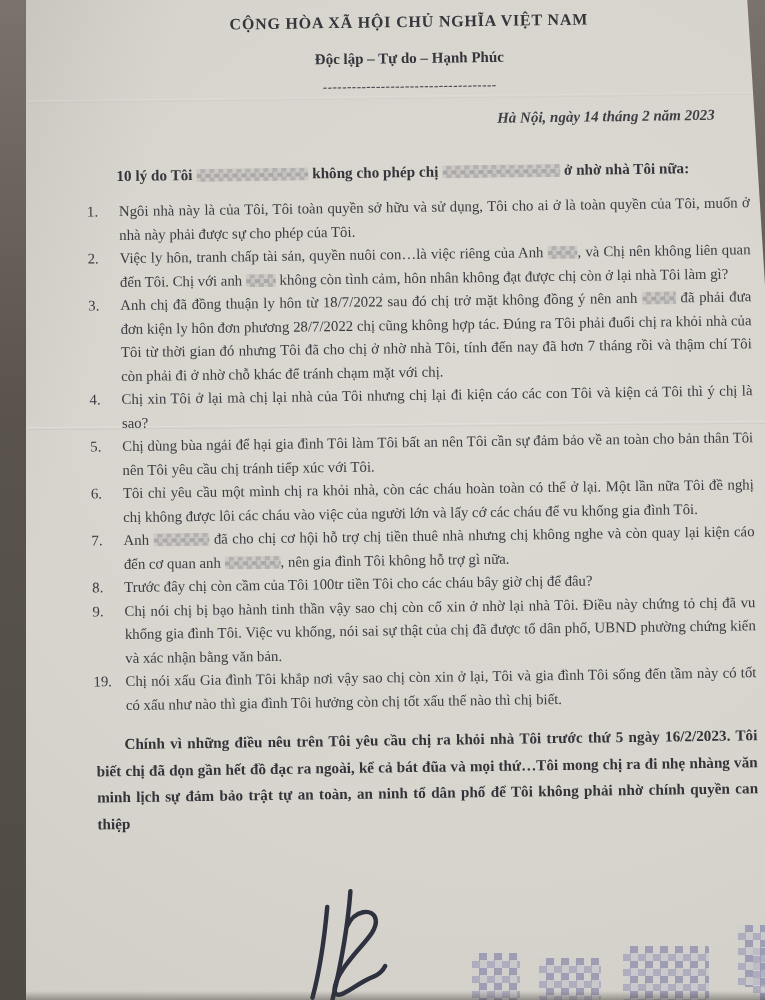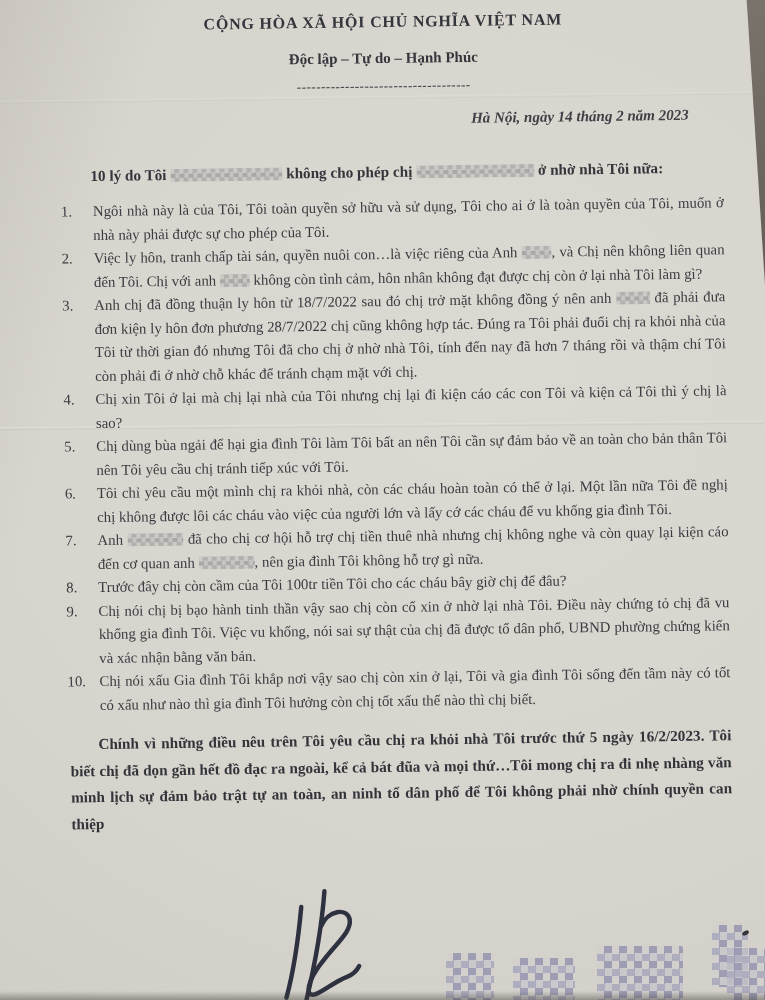--- a/index.html
+++ b/index.html
@@ -14,20 +14,21 @@
     position:absolute;inset:0;
     background:linear-gradient(to bottom,#7a736b 0%,#5a544d 40%,#4f4a44 100%);
   }
   
   .paper{
     position:absolute;inset:0;
     background:
       linear-gradient(105deg, rgba(95,90,84,0.10) 0%, rgba(95,90,84,0) 16%),
       radial-gradient(140% 100% at 62% 38%, #dcd9d2 0%, #d7d4cd 50%, #cfccc5 86%, #c8c5be 100%);
     clip-path:polygon(0 0, 97.6% 0, 100% 28.5%, 100% 100%, 0 100%);
+    margin-left:26px;
   }
   .paper::after{ 
     content:"";position:absolute;left:0;right:0;bottom:0;height:9px;
     background:linear-gradient(to bottom, rgba(60,55,50,0) 0%, rgba(60,55,50,0.42) 100%);
   }
   .crease{position:absolute;left:0;right:0;height:3px;pointer-events:none;}
   .c1{top:424px;transform:rotate(-0.5deg);
       background:linear-gradient(to bottom, rgba(255,255,255,0.28), rgba(120,115,108,0.13));}
   .c2{top:96px;transform:rotate(-0.7deg);
       background:linear-gradient(to bottom, rgba(255,255,255,0.18), rgba(120,115,108,0.08));}
@@ -96,21 +97,21 @@
       <ol class="reasons" id="reasons-list">
           <li><span class="num">1.</span>Ngôi nhà này là của Tôi, Tôi toàn quyền sở hữu và sử dụng, Tôi cho ai ở là toàn quyền của Tôi, muốn ở nhà này phải được sự cho phép của Tôi.</li>
           <li><span class="num">2.</span>Việc ly hôn, tranh chấp tài sản, quyền nuôi con…là việc riêng của Anh <span class="redact" style="width: 30px;"></span>, và Chị nên không liên quan đến Tôi. Chị với anh <span class="redact" style="width: 30px;"></span> không còn tình cảm, hôn nhân không đạt được chị còn ở lại nhà Tôi làm gì?</li>
           <li><span class="num">3.</span>Anh chị đã đồng thuận ly hôn từ 18/7/2022 sau đó chị trở mặt không đồng ý nên anh <span class="redact" style="width: 34px;"></span> đã phải đưa đơn kiện ly hôn đơn phương 28/7/2022 chị cũng không hợp tác. Đúng ra Tôi phải đuổi chị ra khỏi nhà của Tôi từ thời gian đó nhưng Tôi đã cho chị ở nhờ nhà Tôi, tính đến nay đã hơn 7 tháng rồi và thậm chí Tôi còn phải đi ở nhờ chỗ khác để tránh chạm mặt với chị.</li>
           <li><span class="num">4.</span>Chị xin Tôi ở lại mà chị lại nhà của Tôi nhưng chị lại đi kiện cáo các con Tôi và kiện cả Tôi thì ý chị là sao?</li>
           <li><span class="num">5.</span>Chị dùng bùa ngải để hại gia đình Tôi làm Tôi bất an nên Tôi cần sự đảm bảo về an toàn cho bản thân Tôi nên Tôi yêu cầu chị tránh tiếp xúc với Tôi.</li>
           <li><span class="num">6.</span>Tôi chỉ yêu cầu một mình chị ra khỏi nhà, còn các cháu hoàn toàn có thể ở lại. Một lần nữa Tôi đề nghị chị không được lôi các cháu vào việc của người lớn và lấy cớ các cháu để vu khống gia đình Tôi.</li>
           <li><span class="num">7.</span>Anh <span class="redact" style="width: 56px;"></span> đã cho chị cơ hội hỗ trợ chị tiền thuê nhà nhưng chị không nghe và còn quay lại kiện cáo đến cơ quan anh <span class="redact" style="width: 56px;"></span>, nên gia đình Tôi không hỗ trợ gì nữa.</li>
           <li><span class="num">8.</span>Trước đây chị còn cầm của Tôi 100tr tiền Tôi cho các cháu bây giờ chị để đâu?</li>
           <li><span class="num">9.</span>Chị nói chị bị bạo hành tinh thần vậy sao chị còn cố xin ở nhờ lại nhà Tôi. Điều này chứng tỏ chị đã vu khống gia đình Tôi. Việc vu khống, nói sai sự thật của chị đã được tổ dân phố, UBND phường chứng kiến và xác nhận bằng văn bản.</li>
-          <li><span class="num">10.</span>Chị nói xấu Gia đình Tôi khắp nơi vậy sao chị còn xin ở lại, Tôi và gia đình Tôi sống đến tầm này có tốt có xấu như nào thì gia đình Tôi hưởng còn chị tốt xấu thế nào thì chị biết.</li>
+          <li><span class="num">19.</span>Chị nói xấu Gia đình Tôi khắp nơi vậy sao chị còn xin ở lại, Tôi và gia đình Tôi sống đến tầm này có tốt có xấu như nào thì gia đình Tôi hưởng còn chị tốt xấu thế nào thì chị biết.</li>
         </ol>
 
       <p class="closing">Chính vì những điều nêu trên Tôi yêu cầu chị ra khỏi nhà Tôi trước thứ 5 ngày 16/2/2023. Tôi biết chị đã dọn gần hết đồ đạc ra ngoài, kể cả bát đũa và mọi thứ…Tôi mong chị ra đi nhẹ nhàng văn minh lịch sự đảm bảo trật tự an toàn, an ninh tổ dân phố để Tôi không phải nhờ chính quyền can thiệp</p>
     </div>
 
     <svg class="signature" width="108" height="118" viewBox="0 0 100 112">
       <g fill="none" stroke="#2e3240" stroke-width="4.2" stroke-linecap="round">
         <path d="M36,20 C34,42 29,80 22,106"></path>
         <path d="M58,5 C56,32 50,70 41,108"></path>
         <path d="M55,38 C61,23 80,20 82,32 C84,44 67,56 53,76 C45,87 41,98 44,102 C48,108 64,92 80,86 C85,84 89,80 91,76"></path>

